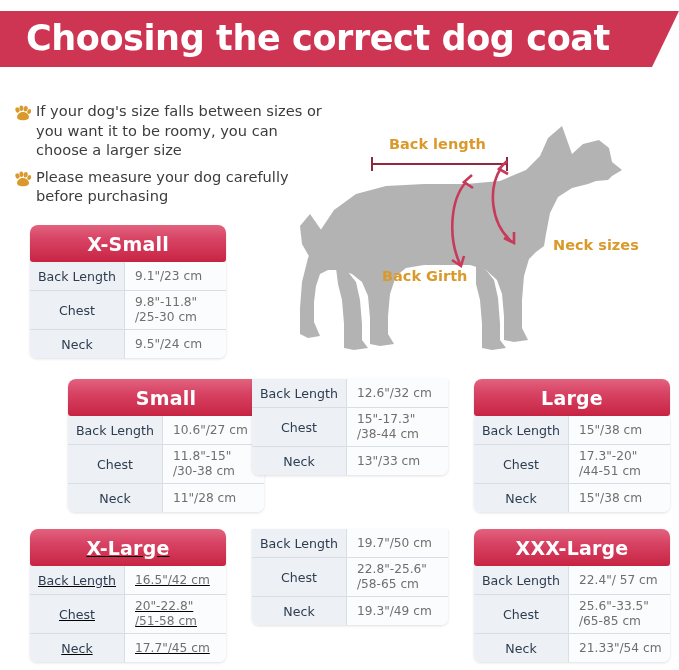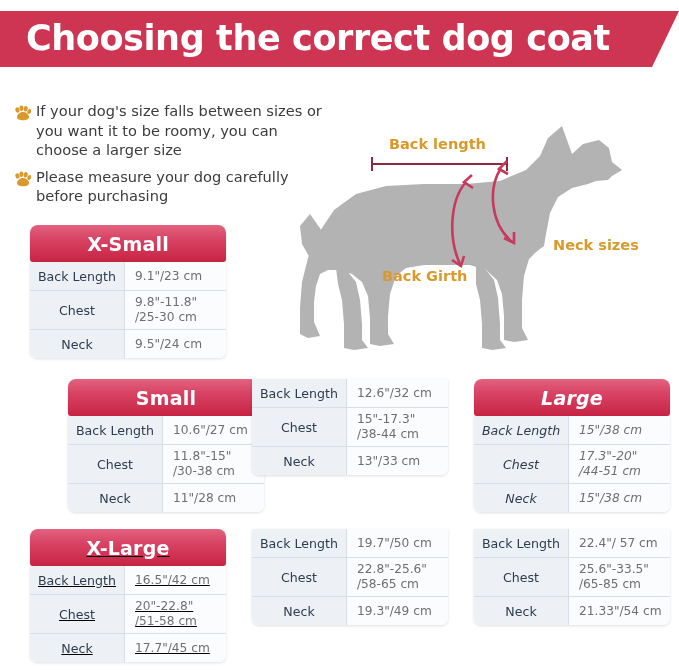--- a/index.html
+++ b/index.html
@@ -276,21 +276,21 @@
       <div class="cell-value">15"-17.3"
 /38-44 cm</div>
     </div>
     <div class="tbl-row row-short">
       <div class="cell-label">Neck</div>
       <div class="cell-value">13"/33 cm</div>
     </div>
   </div>
 </div>
 
-<div class="size-table" style="left:474px; top:379px;font-style:italic;">
+<div class="size-table" style="left:474px; top:379px;">
   <div class="tbl-head">Large</div>
   <div class="tbl-body">
     <div class="tbl-row row-short">
       <div class="cell-label">Back Length</div>
       <div class="cell-value">15"/38 cm</div>
     </div>
     <div class="tbl-row row-tall">
       <div class="cell-label">Chest</div>
       <div class="cell-value">17.3"-20"
 /44-51 cm</div>
@@ -333,20 +333,21 @@
 /58-65 cm</div>
     </div>
     <div class="tbl-row row-short">
       <div class="cell-label">Neck</div>
       <div class="cell-value">19.3"/49 cm</div>
     </div>
   </div>
 </div>
 
 <div class="size-table" style="left:474px; top:529px;">
+  <div class="tbl-head">XXX-Large</div>
   <div class="tbl-body">
     <div class="tbl-row row-short">
       <div class="cell-label">Back Length</div>
       <div class="cell-value">22.4"/ 57 cm</div>
     </div>
     <div class="tbl-row row-tall">
       <div class="cell-label">Chest</div>
       <div class="cell-value">25.6"-33.5"
 /65-85 cm</div>
     </div>

